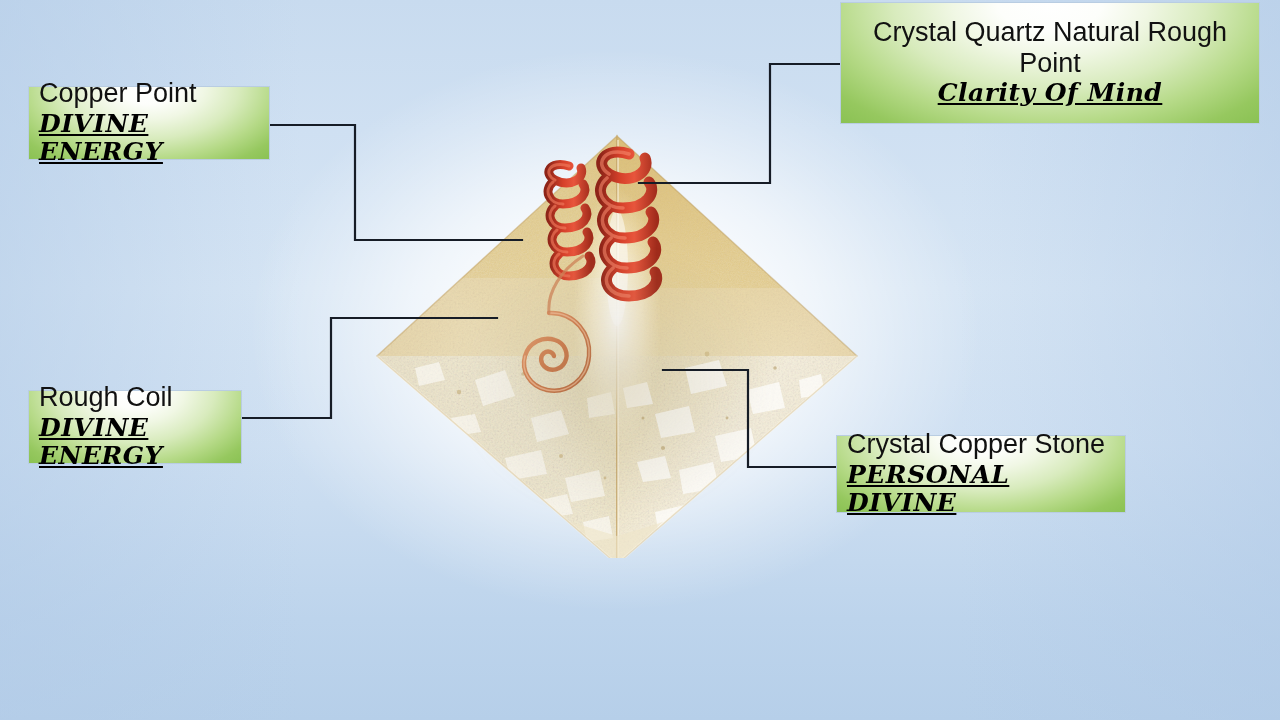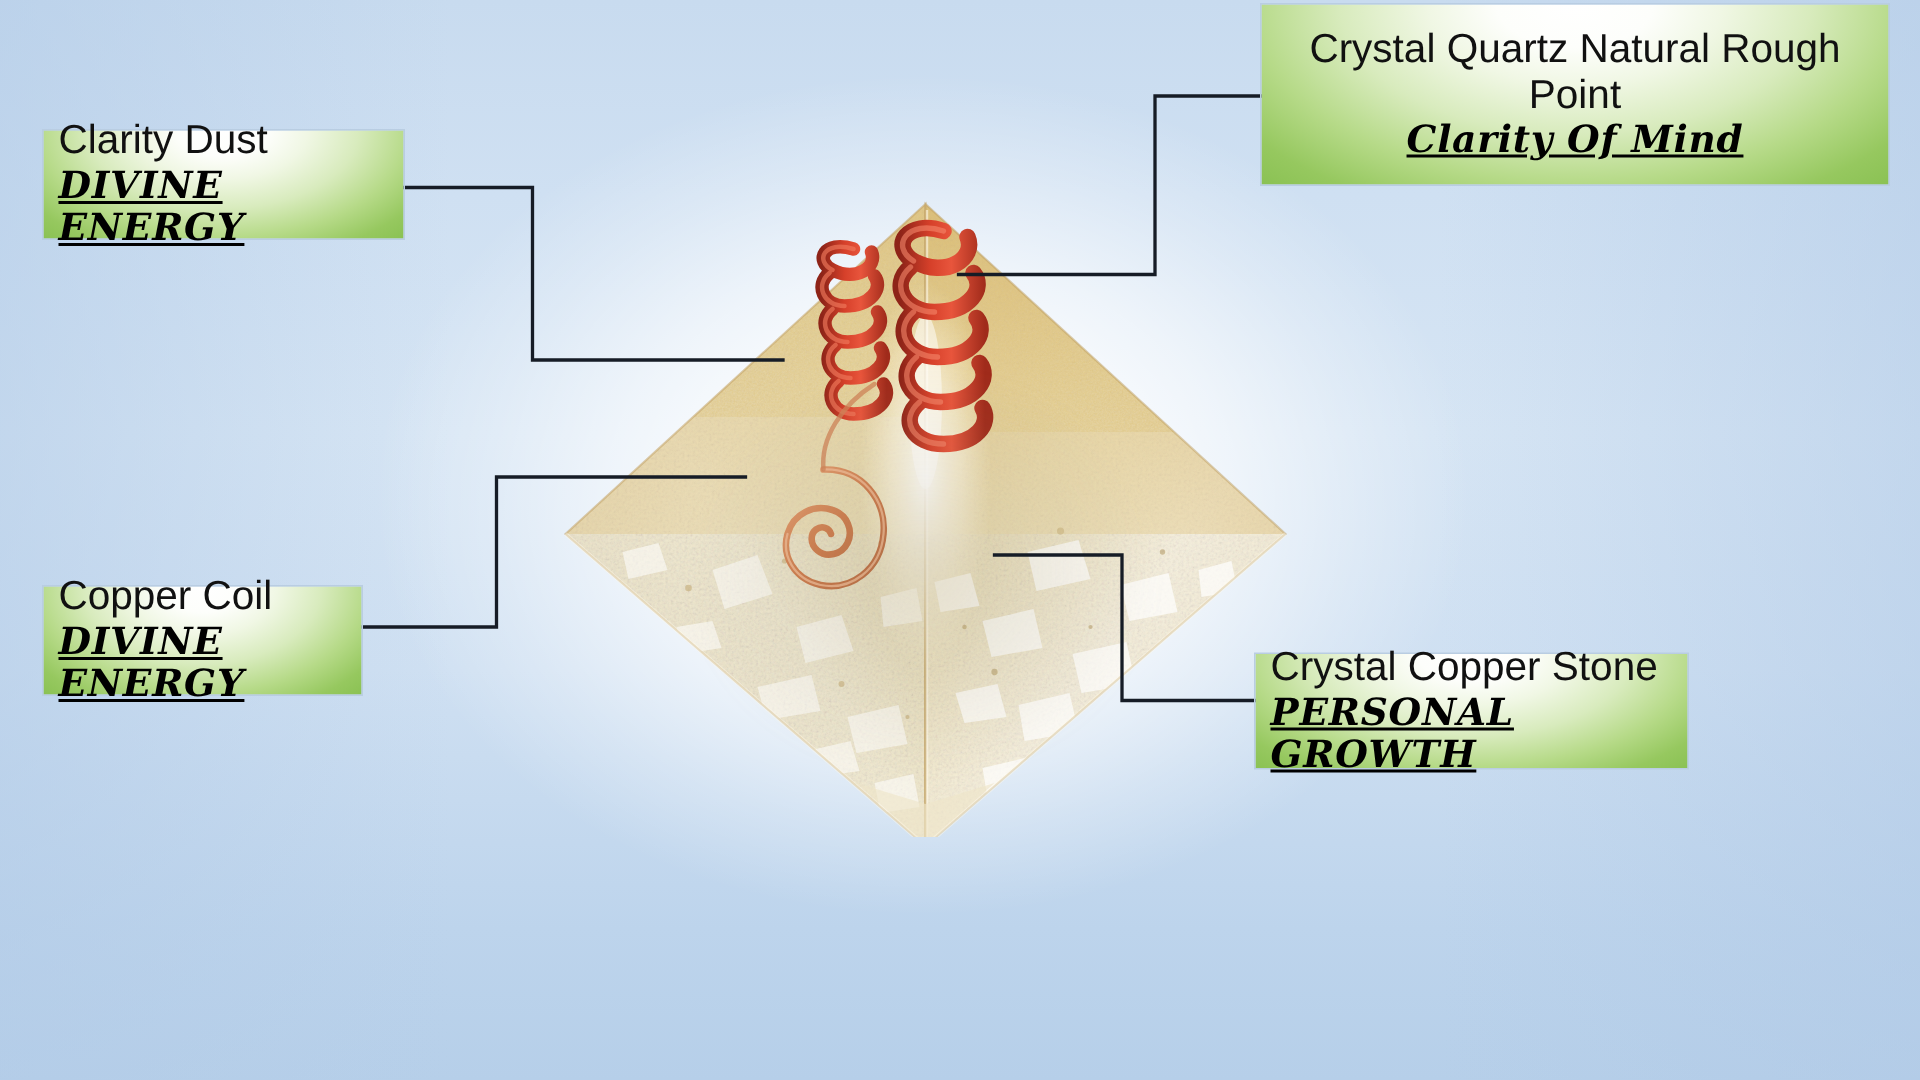--- a/index.html
+++ b/index.html
@@ -278,33 +278,33 @@
   <svg class="leaders" viewBox="0 0 1280 720">
     <g fill="none" stroke="#161c26" stroke-width="2.2" stroke-linecap="square" stroke-linejoin="miter">
       <polyline points="268,125 355,125 355,240 522,240"></polyline>
       <polyline points="242,418 331,418 331,318 497,318"></polyline>
       <polyline points="841,64 770,64 770,183 639,183"></polyline>
       <polyline points="663,370 748,370 748,467 838,467"></polyline>
     </g>
   </svg>
 
   <div class="label left-align" id="lbl-dust">
-    <div class="title">Clarity Dust</div>
+    <div class="title">Copper Point</div>
     <div class="sub">DIVINE ENERGY</div>
   </div>
 
   <div class="label left-align" id="lbl-coil">
-    <div class="title">Copper Coil</div>
+    <div class="title">Rough Coil</div>
     <div class="sub">DIVINE ENERGY</div>
   </div>
 
   <div class="label" id="lbl-point">
     <div class="title">Crystal Quartz Natural Rough
 Point</div>
     <div class="sub">Clarity Of Mind</div>
   </div>
 
   <div class="label left-align" id="lbl-stone">
     <div class="title">Crystal Copper Stone</div>
-    <div class="sub">PERSONAL GROWTH</div>
+    <div class="sub">PERSONAL DIVINE</div>
   </div>
 
 </div>
 
 </body></html>

